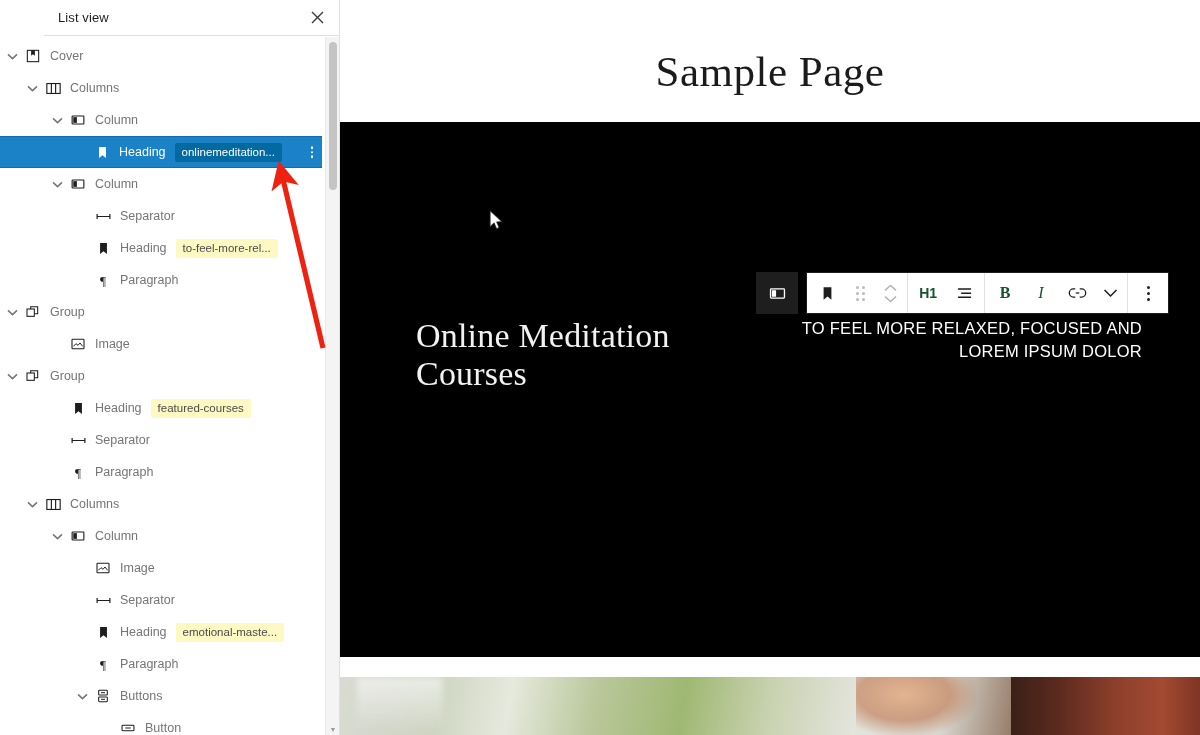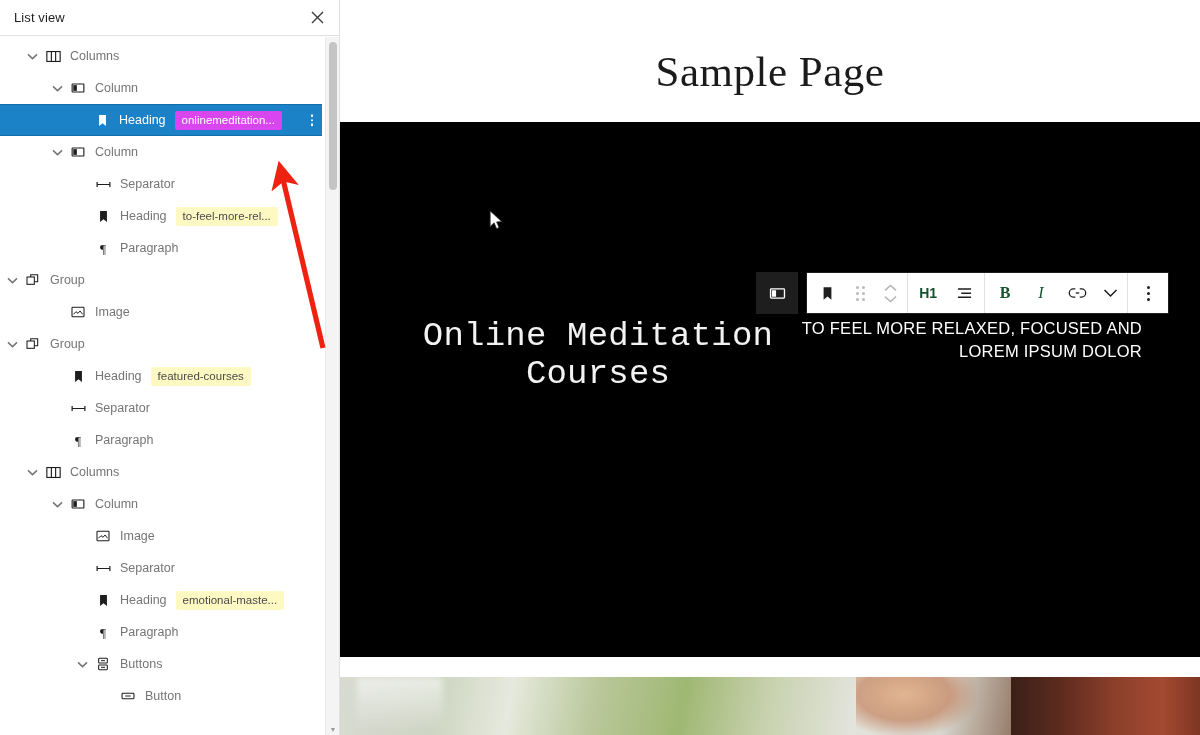--- a/index.html
+++ b/index.html
@@ -18,20 +18,21 @@
     border-right: 1px solid #e0e0e0;
     position: relative;
     flex: 0 0 340px;
   }
   #sidebar-header {
     height: 36px;
     border-bottom: 1px solid #e0e0e0;
     display: flex; align-items: center;
     padding: 0 10px 0 14px;
     position: relative;
+    margin-left: 44px;
   }
   #sidebar-title {
     font-size: 13px; color: #1e1e1e; letter-spacing: .1px;
   }
   #close-btn {
     position: absolute; right: 8px; top: 50%; transform: translateY(-50%);
     width: 28px; height: 28px;
     display: flex; align-items: center; justify-content: center;
     color: #3b3b3b; cursor: pointer; background: none; border: none;
     font-size: 15px; line-height: 1;
@@ -80,21 +81,21 @@
   .row.selected {
     background: #1c82c7;
     color: #ffffff;
     border-top: 1px solid #0f6da8;
     border-bottom: 1px solid #0f6da8;
     margin-left: -1px;
     width: 323px;
   }
   .row.selected .lbl { color: #ffffff; font-weight: 400; }
   .row.selected .blk-icon { color: #ffffff; }
-  .row.selected .pill { background: #d946ef; color: #ffffff; }
+  .row.selected .pill { background: #0369a1; color: #ffffff; }
   .row.selected .kebab {
     position: absolute; right: 9px; top: 50%; transform: translateY(-50%);
     display: flex; flex-direction: column; gap: 2px; align-items: center;
   }
   .row.selected .kebab i {
     width: 2.5px; height: 2.5px; background: #ffffff; border-radius: 50%; display:block;
   }
 
   
   .ind0 { padding-left: 2px; }
@@ -148,27 +149,26 @@
     overflow: hidden;
   }
   #cover-cols {
     position: absolute; top: 195px; left: 0; right: 0;
     display: flex; align-items: flex-start;
   }
   #col-left {
     width: 440px; padding-left: 76px; flex: 0 0 440px;
   }
   #cover-heading {
-    font-family: Liberation Mono, monospace;
+    font-family: Liberation Serif, serif;
     font-weight: 400;
     font-size: 34px;
     line-height: 1.12;
     color: #f2f2f2;
     letter-spacing: .2px;
-    text-align: center;
   }
   #col-right {
     flex: 1 1 auto; padding-right: 58px; text-align: right;
   }
   #cover-sub {
     font-size: 16.5px;
     font-weight: normal;
     line-height: 1.38;
     color: #ffffff;
     letter-spacing: .25px;
@@ -257,20 +257,34 @@
     <div id="sidebar-header">
       <span id="sidebar-title">List view</span>
       <button id="close-btn">
         <svg width="13" height="13" viewBox="0 0 13 13" aria-hidden="true">
           <path d="M1 1 L12 12 M12 1 L1 12" stroke="#3b3b3b" stroke-width="1.4" fill="none"></path>
         </svg>
       </button>
     </div>
 
     <div id="tree">
+        <div class="row ind0">
+          <span class="chev">
+            <svg width="11" height="7" viewBox="0 0 11 7">
+              <path d="M1 1.4 L5.5 5.6 L10 1.4" fill="none" stroke="#757575" stroke-width="1.5"></path>
+            </svg>
+          </span>
+          <span class="blk-icon">
+            <svg width="16" height="16" viewBox="0 0 24 24">
+              <rect x="3.5" y="3.5" width="17" height="17" fill="none" stroke="#1e1e1e" stroke-width="1.6"></rect>
+              <path d="M9.2 3.5h5.6v8.2l-2.8-2.3-2.8 2.3z" fill="#1e1e1e"></path>
+            </svg>
+          </span>
+          <span class="lbl">Cover</span>
+        </div>
         <div class="row ind1">
           <span class="chev">
             <svg width="11" height="7" viewBox="0 0 11 7">
               <path d="M1 1.4 L5.5 5.6 L10 1.4" fill="none" stroke="#757575" stroke-width="1.5"></path>
             </svg>
           </span>
           <span class="blk-icon">
             <svg width="17" height="17" viewBox="0 0 24 24">
               <rect x="2.6" y="5" width="18.8" height="14" fill="none" stroke="#1e1e1e" stroke-width="1.6"></rect>
               <path d="M9 5v14M15 5v14" stroke="#1e1e1e" stroke-width="1.6"></path>

